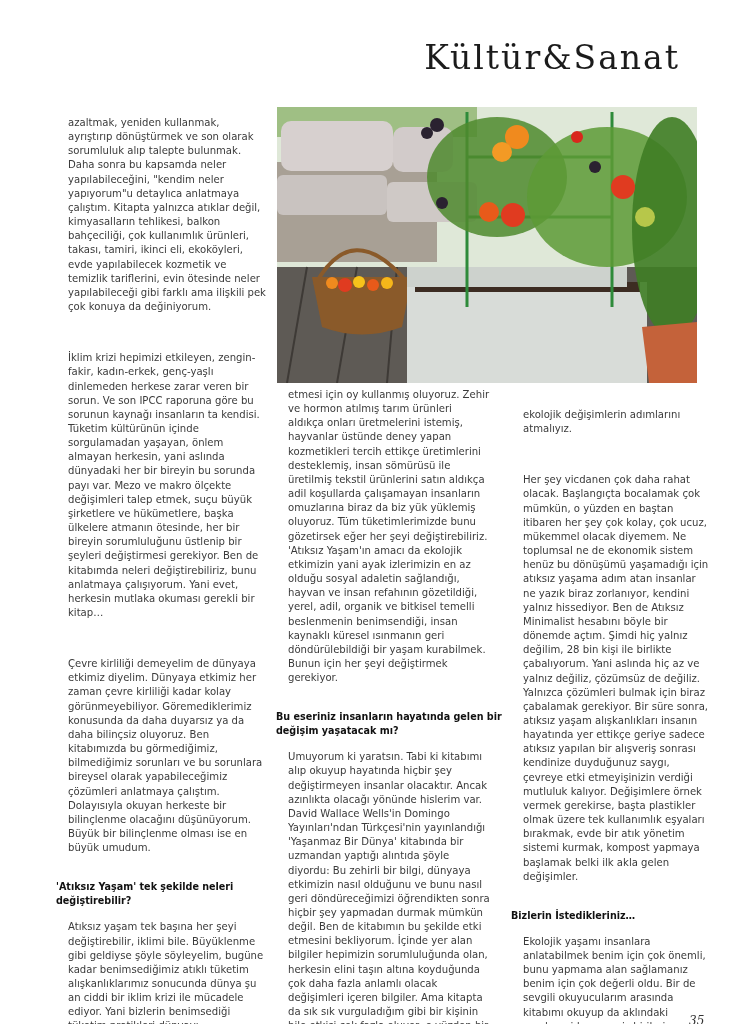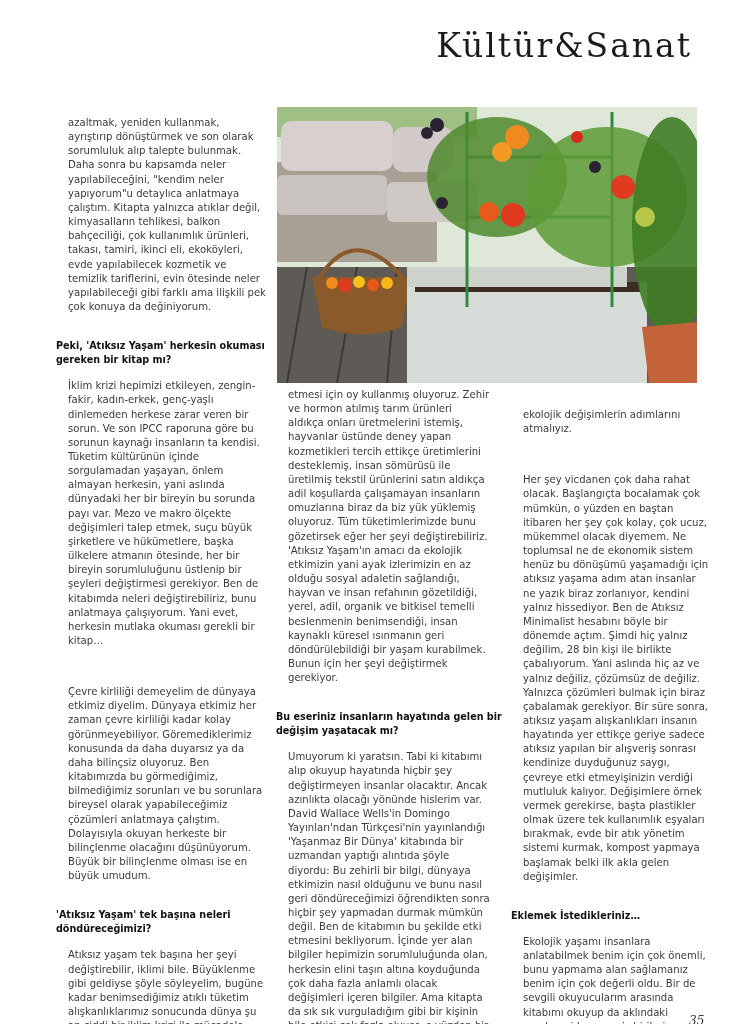--- a/index.html
+++ b/index.html
@@ -1,17 +1,17 @@
 <!DOCTYPE html>
 <html><head>
 <meta charset="utf-8">
 <style>
   html, body { margin: 0; padding: 0; background: #ffffff; }
   body { width: 754px; height: 1024px; position: relative; overflow: hidden; font-family: "DejaVu Sans", sans-serif; color: #3a3a3a; }
-  .section-title { position: absolute; top: 22px; right: 58px; font-family: "DejaVu Serif", serif; font-size: 33px; letter-spacing: 2px; color: #1b1b1b; font-weight: normal; margin: 4px; }
+  .section-title { position: absolute; top: 22px; right: 58px; font-family: "DejaVu Serif", serif; font-size: 33px; letter-spacing: 2px; color: #1b1b1b; font-weight: normal; margin: 16px; }
   .col { position: absolute; font-size: 10.1px; line-height: 14.15px; }
   .col p { margin: 12px; }
   .col h3 { margin: 0; font-size: 9.6px; line-height: 14px; font-weight: bold; color: #111; }
   .col .gap { height: 13px; }
   .col1 { left: 56px; top: 104px; width: 222px; }
   .col2 { left: 276px; top: 376px; width: 226px; }
   .col3 { left: 511px; top: 396px; width: 210px; }
   .photo { position: absolute; left: 277px; top: 107px; width: 420px; height: 276px; overflow: hidden; background: #9aa38f; }
   .page-number { position: absolute; left: 689px; top: 985px; font-family: "DejaVu Serif", serif; font-style: italic; font-size: 12px; color: #333; margin-top: 29px; }
 </style>
@@ -63,38 +63,37 @@
     <circle cx="150" cy="26" r="6" fill="#2a2230"></circle>
     <circle cx="165" cy="96" r="6" fill="#2a2230"></circle>
     <circle cx="318" cy="60" r="6" fill="#2a2230"></circle>
     <path d="M365 220 L420 215 L420 276 L372 276 Z" fill="#c4623a"></path>
   </svg>
 </div>
 
 <div class="col col1">
   <p>azaltmak, yeniden kullanmak, ayrıştırıp dönüştürmek ve son olarak sorumluluk alıp talepte bulunmak. Daha sonra bu kapsamda neler yapılabileceğini, "kendim neler yapıyorum"u detaylıca anlatmaya çalıştım. Kitapta yalnızca atıklar değil, kimyasalların tehlikesi, balkon bahçeciliği, çok kullanımlık ürünleri, takası, tamiri, ikinci eli, ekoköyleri, evde yapılabilecek kozmetik ve temizlik tariflerini, evin ötesinde neler yapılabileceği gibi farklı ama ilişkili pek çok konuya da değiniyorum.</p>
   <div class="gap"></div>
-  <h3>Peki, 'Atıksız Yaşam' herkesin okuması gereken bir kitap mı?</h3>
   <p>İklim krizi hepimizi etkileyen, zengin-fakir, kadın-erkek, genç-yaşlı dinlemeden herkese zarar veren bir sorun. Ve son IPCC raporuna göre bu sorunun kaynağı insanların ta kendisi. Tüketim kültürünün içinde sorgulamadan yaşayan, önlem almayan herkesin, yani aslında dünyadaki her bir bireyin bu sorunda payı var. Mezo ve makro ölçekte değişimleri talep etmek, suçu büyük şirketlere ve hükümetlere, başka ülkelere atmanın ötesinde, her bir bireyin sorumluluğunu üstlenip bir şeyleri değiştirmesi gerekiyor. Ben de kitabımda neleri değiştirebiliriz, bunu anlatmaya çalışıyorum. Yani evet, herkesin mutlaka okuması gerekli bir kitap…</p>
   <div class="gap"></div>
   <p>Çevre kirliliği demeyelim de dünyaya etkimiz diyelim. Dünyaya etkimiz her zaman çevre kirliliği kadar kolay görünmeyebiliyor. Göremediklerimiz konusunda da daha duyarsız ya da daha bilinçsiz oluyoruz. Ben kitabımızda bu görmediğimiz, bilmediğimiz sorunları ve bu sorunlara bireysel olarak yapabileceğimiz çözümleri anlatmaya çalıştım. Dolayısıyla okuyan herkeste bir bilinçlenme olacağını düşünüyorum. Büyük bir bilinçlenme olması ise en büyük umudum.</p>
   <div class="gap"></div>
-  <h3>'Atıksız Yaşam' tek başına neleri döndüreceğimizi?</h3>
+  <h3>'Atıksız Yaşam' tek şekilde neleri değiştirebilir?</h3>
   <p>Atıksız yaşam tek başına her şeyi değiştirebilir, iklimi bile. Büyüklenme gibi geldiyse şöyle söyleyelim, bugüne kadar benimsediğimiz atıklı tüketim alışkanlıklarımız sonucunda dünya şu an ciddi bir iklim krizi ile mücadele ediyor. Yani bizlerin benimsediği tüketim pratikleri dünyayı değiştirebilir. Çok önemli bulduğum bir yaklaşım var. Bizlerin her bir tüketim tercihi aldığımız ürün/hizmete yönelik bundan daha fazla üretin anlamına gelen bir oy. Bu gözle baktığımızda atıklı ürünler/ hizmetler satın aldıkça onun devam</p>
 </div>
 
 <div class="col col2">
   <p>etmesi için oy kullanmış oluyoruz. Zehir ve hormon atılmış tarım ürünleri aldıkça onları üretmelerini istemiş, hayvanlar üstünde deney yapan kozmetikleri tercih ettikçe üretimlerini desteklemiş, insan sömürüsü ile üretilmiş tekstil ürünlerini satın aldıkça adil koşullarda çalışamayan insanların omuzlarına biraz da biz yük yüklemiş oluyoruz. Tüm tüketimlerimizde bunu gözetirsek eğer her şeyi değiştirebiliriz. 'Atıksız Yaşam'ın amacı da ekolojik etkimizin yani ayak izlerimizin en az olduğu sosyal adaletin sağlandığı, hayvan ve insan refahının gözetildiği, yerel, adil, organik ve bitkisel temelli beslenmenin benimsendiği, insan kaynaklı küresel ısınmanın geri döndürülebildiği bir yaşam kurabilmek. Bunun için her şeyi değiştirmek gerekiyor.</p>
   <div class="gap"></div>
   <h3>Bu eseriniz insanların hayatında gelen bir değişim yaşatacak mı?</h3>
   <p>Umuyorum ki yaratsın. Tabi ki kitabımı alıp okuyup hayatında hiçbir şey değiştirmeyen insanlar olacaktır. Ancak azınlıkta olacağı yönünde hislerim var. David Wallace Wells'in Domingo Yayınları'ndan Türkçesi'nin yayınlandığı 'Yaşanmaz Bir Dünya' kitabında bir uzmandan yaptığı alıntıda şöyle diyordu: Bu zehirli bir bilgi, dünyaya etkimizin nasıl olduğunu ve bunu nasıl geri döndüreceğimizi öğrendikten sonra hiçbir şey yapmadan durmak mümkün değil. Ben de kitabımın bu şekilde etki etmesini bekliyorum. İçinde yer alan bilgiler hepimizin sorumluluğunda olan, herkesin elini taşın altına koyduğunda çok daha fazla anlamlı olacak değişimleri içeren bilgiler. Ama kitapta da sık sık vurguladığım gibi bir kişinin bile etkisi çok fazla oluyor, o yüzden bir kişiden ne olacak ki demeden hayatlarımızda daha</p>
 </div>
 
 <div class="col col3">
   <p>ekolojik değişimlerin adımlarını atmalıyız.</p>
   <div class="gap"></div>
   <p>Her şey vicdanen çok daha rahat olacak. Başlangıçta bocalamak çok mümkün, o yüzden en baştan itibaren her şey çok kolay, çok ucuz, mükemmel olacak diyemem. Ne toplumsal ne de ekonomik sistem henüz bu dönüşümü yaşamadığı için atıksız yaşama adım atan insanlar ne yazık biraz zorlanıyor, kendini yalnız hissediyor. Ben de Atıksız Minimalist hesabını böyle bir dönemde açtım. Şimdi hiç yalnız değilim, 28 bin kişi ile birlikte çabalıyorum. Yani aslında hiç az ve yalnız değiliz, çözümsüz de değiliz. Yalnızca çözümleri bulmak için biraz çabalamak gerekiyor. Bir süre sonra, atıksız yaşam alışkanlıkları insanın hayatında yer ettikçe geriye sadece atıksız yapılan bir alışveriş sonrası kendinize duyduğunuz saygı, çevreye etki etmeyişinizin verdiği mutluluk kalıyor. Değişimlere örnek vermek gerekirse, başta plastikler olmak üzere tek kullanımlık eşyaları bırakmak, evde bir atık yönetim sistemi kurmak, kompost yapmaya başlamak belki ilk akla gelen değişimler.</p>
   <div class="gap"></div>
-  <h3>Eklemek İstedikleriniz…</h3>
+  <h3>Bizlerin İstedikleriniz…</h3>
   <p>Ekolojik yaşamı insanlara anlatabilmek benim için çok önemli, bunu yapmama alan sağlamanız benim için çok değerli oldu. Bir de sevgili okuyucularım arasında kitabımı okuyup da aklındaki soruları gidereme­miş birileri varsa bana sosyal medya üzerinden rahatlıkla yazabilirler. Cevaplamaktan mutluluk duyarım. Herkese yemyeşil, atıksız bir gelecek diliyorum.</p>
 </div>
 
 <div class="page-number">35</div>
 
 </body></html>

